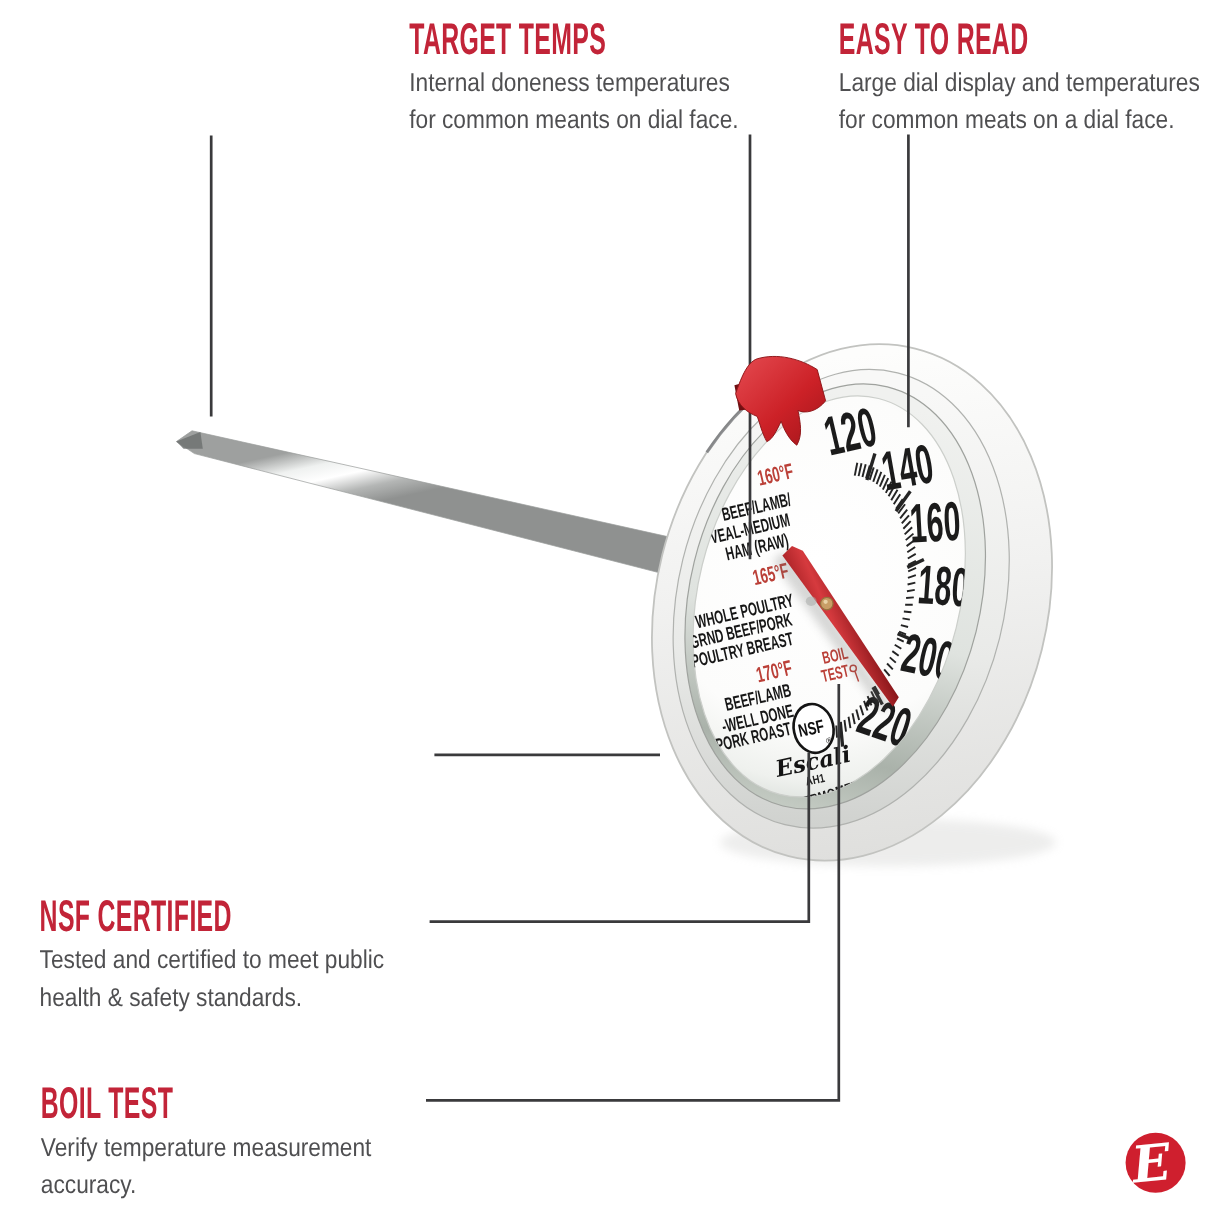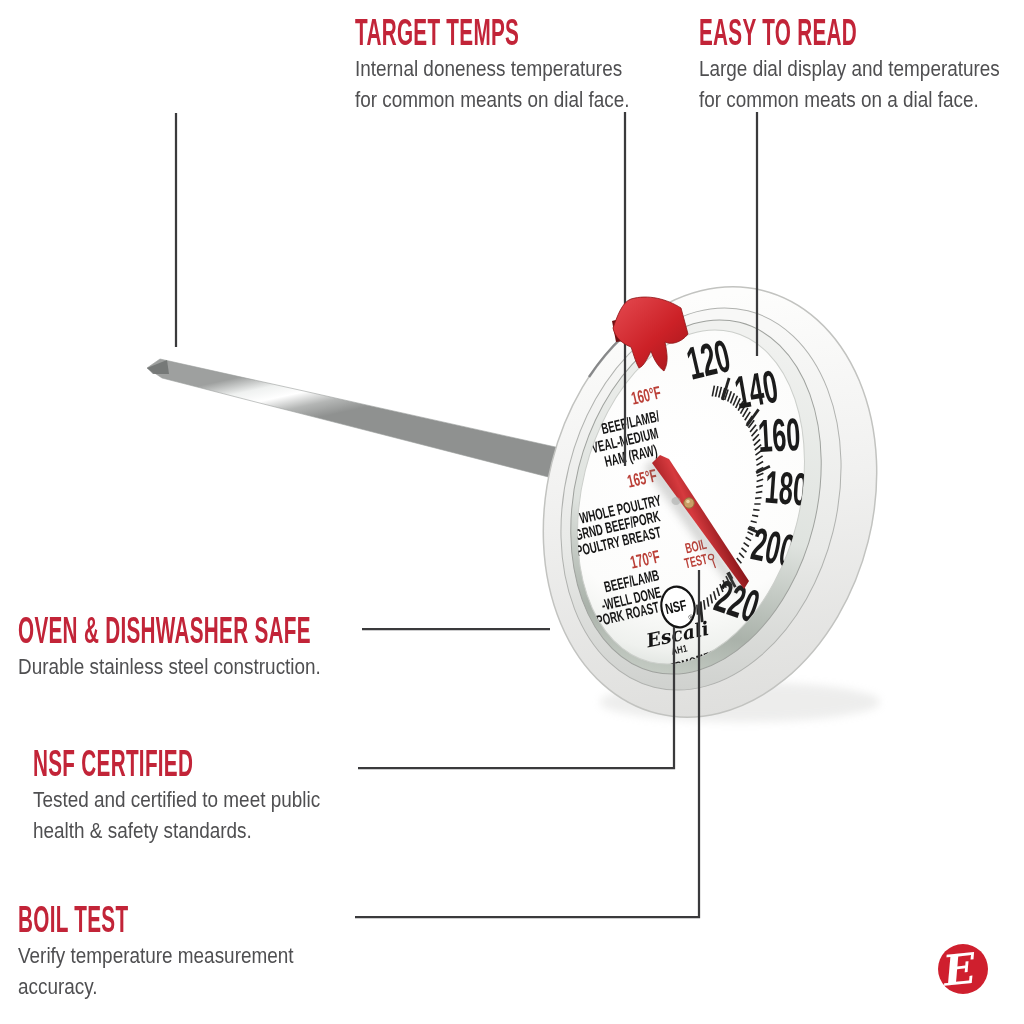--- a/index.html
+++ b/index.html
@@ -229,52 +229,46 @@
     <polyline points="358,768 674,768 674,627" fill="none" stroke="var(--callout-line,#3a3a3c)" stroke-width="2.25"></polyline>
     <polyline points="355,917 699,917 699,570" fill="none" stroke="var(--callout-line,#3a3a3c)" stroke-width="2.25"></polyline>
 
     <g>
       <circle cx="963" cy="969" r="25" fill="var(--logo-red,#cf1f2e)"></circle>
       <text class="logoE" text-anchor="middle" transform="translate(961 984) rotate(-6)">E</text>
     </g>
   </svg>
 
 
-  <div class="feature" style="left:355px;top:14px">
+  <div class="feature" style="left:341px;top:14px">
     <h2 class="f-title">TARGET TEMPS</h2>
     <div class="f-desc">
       <div>Internal doneness temperatures</div>
       <div>for common meants on dial face.</div>
     </div>
   </div>
 
   <div class="feature" style="left:699px;top:14px">
     <h2 class="f-title">EASY TO READ</h2>
     <div class="f-desc">
       <div>Large dial display and temperatures</div>
       <div>for common meats on a dial face.</div>
     </div>
   </div>
 
-  <div class="feature" style="left:18px;top:612px">
-    <h2 class="f-title">OVEN &amp; DISHWASHER SAFE</h2>
-    <div class="f-desc">
-      <div>Durable stainless steel construction.</div>
-    </div>
-  </div>
 
   <div class="feature" style="left:33px;top:745px">
     <h2 class="f-title">NSF CERTIFIED</h2>
     <div class="f-desc">
       <div>Tested and certified to meet public</div>
       <div>health &amp; safety standards.</div>
     </div>
   </div>
 
-  <div class="feature" style="left:18px;top:901px">
+  <div class="feature" style="left:34px;top:901px">
     <h2 class="f-title">BOIL TEST</h2>
     <div class="f-desc">
       <div>Verify temperature measurement</div>
       <div>accuracy.</div>
     </div>
   </div>
 
 </div>
 
 </body></html>

